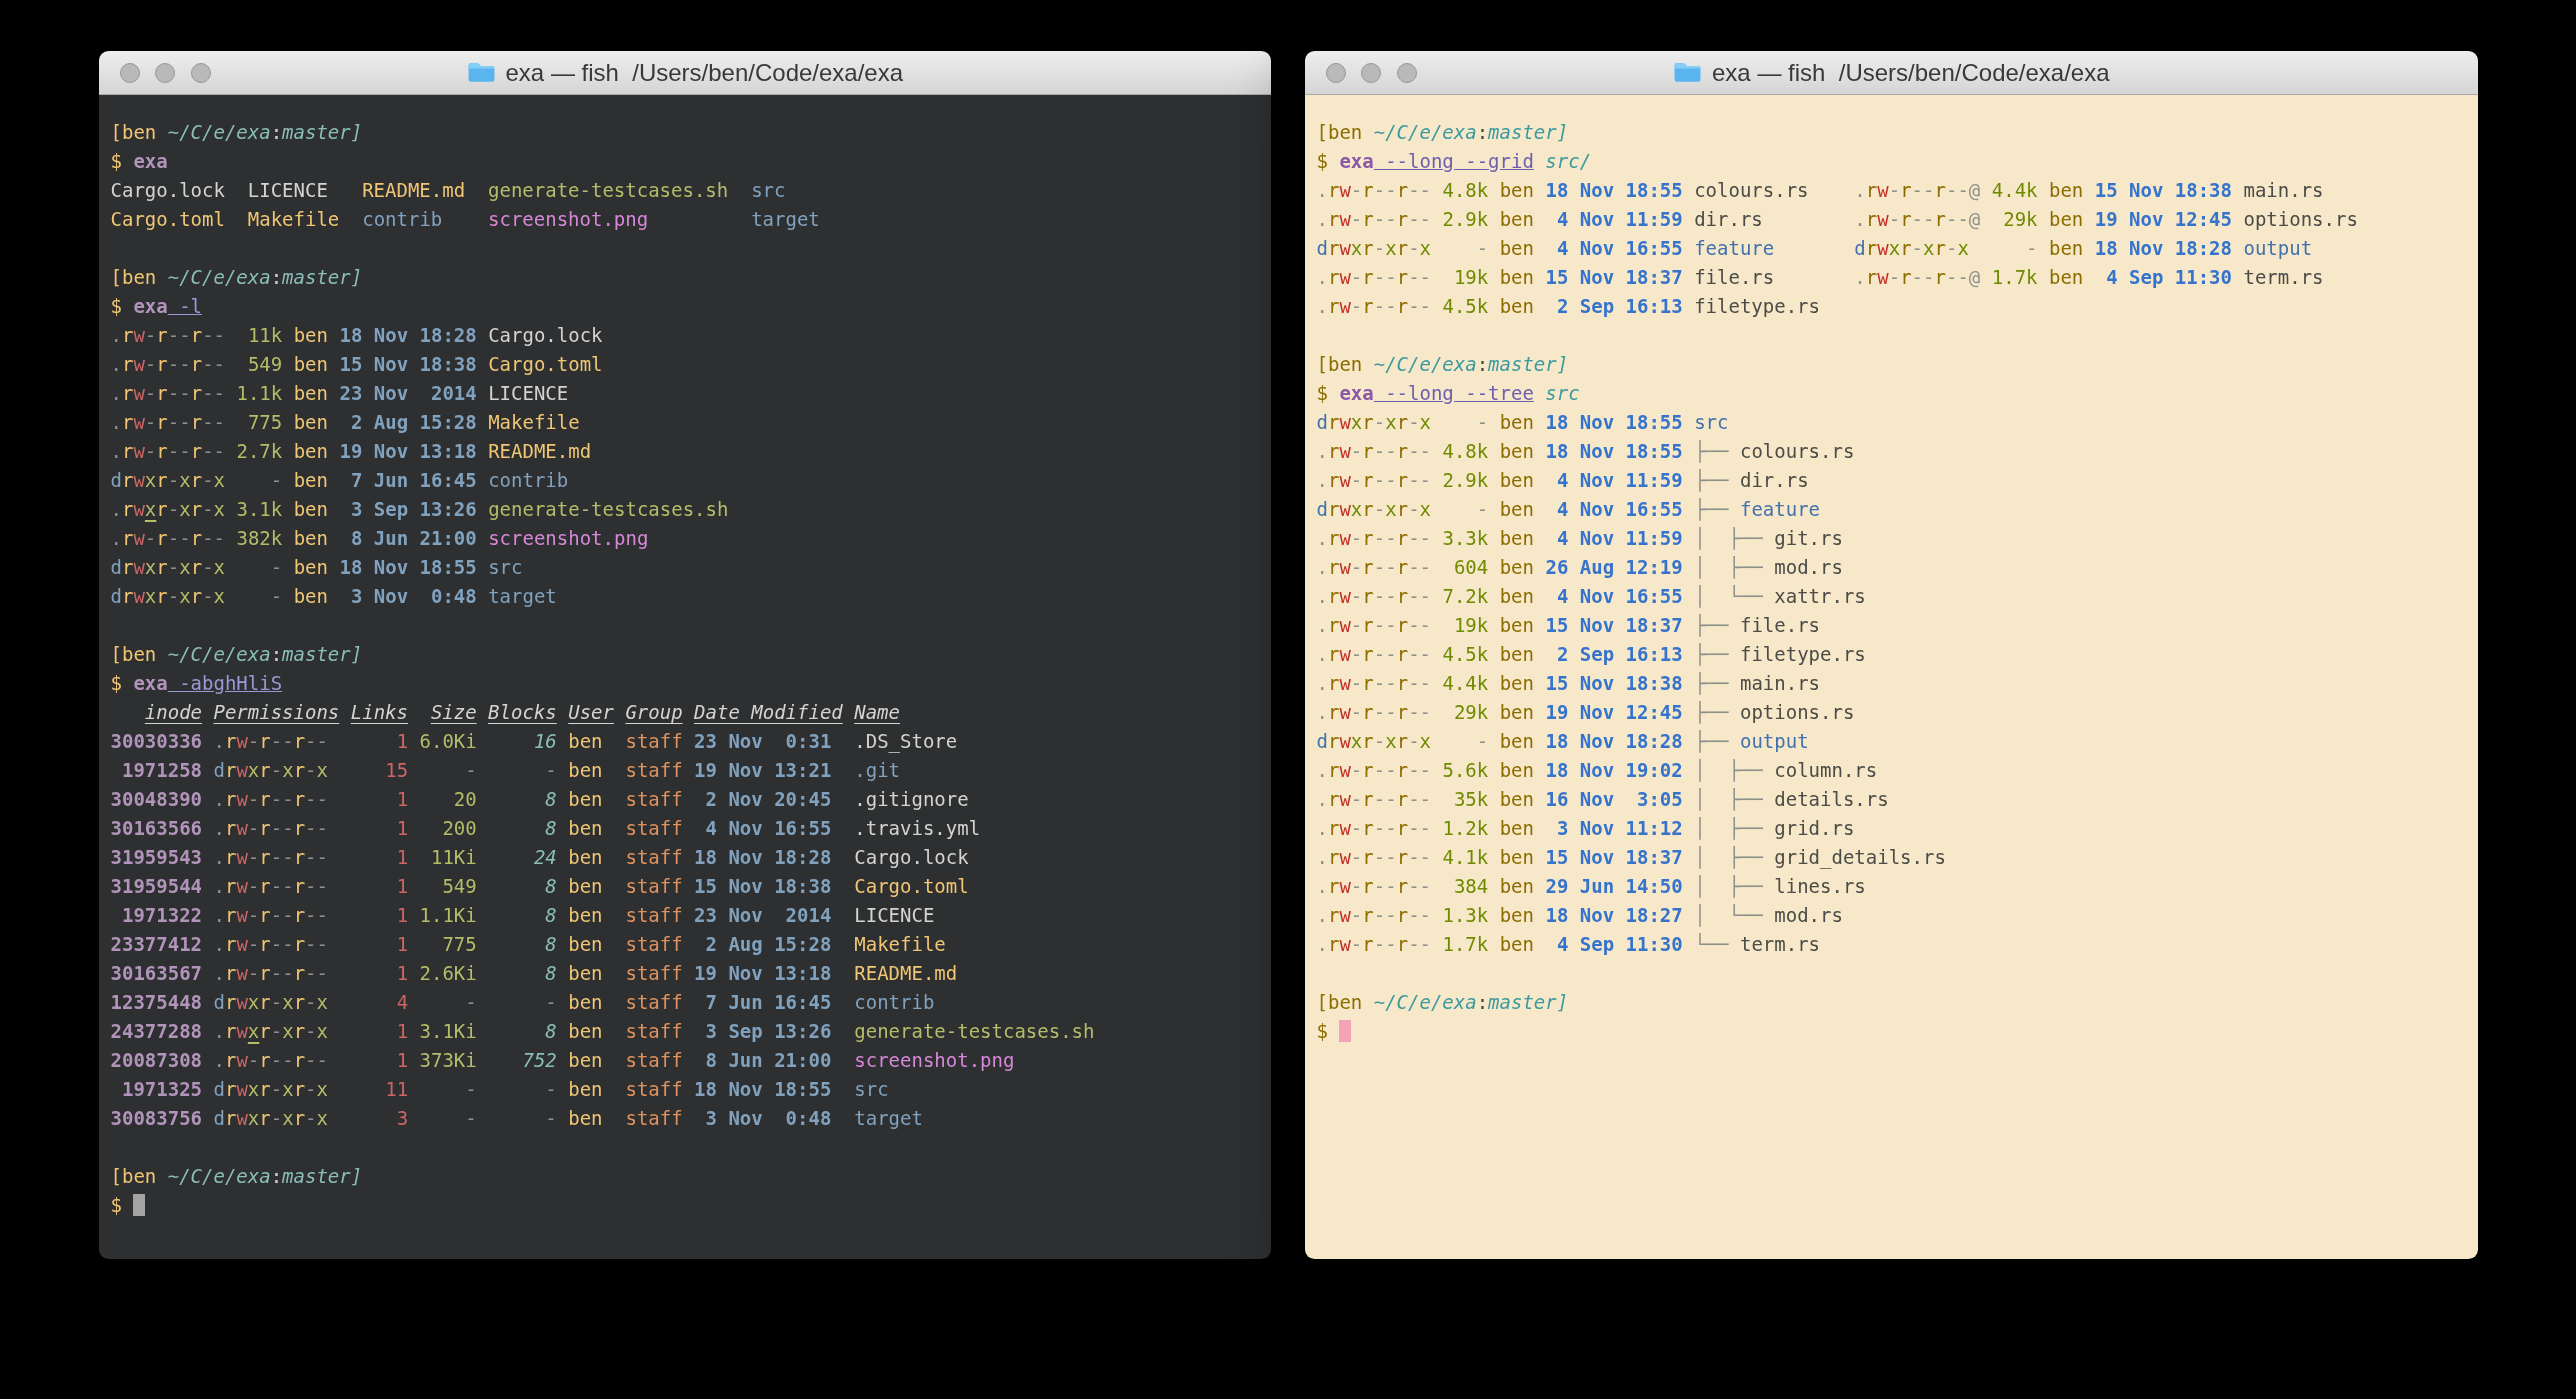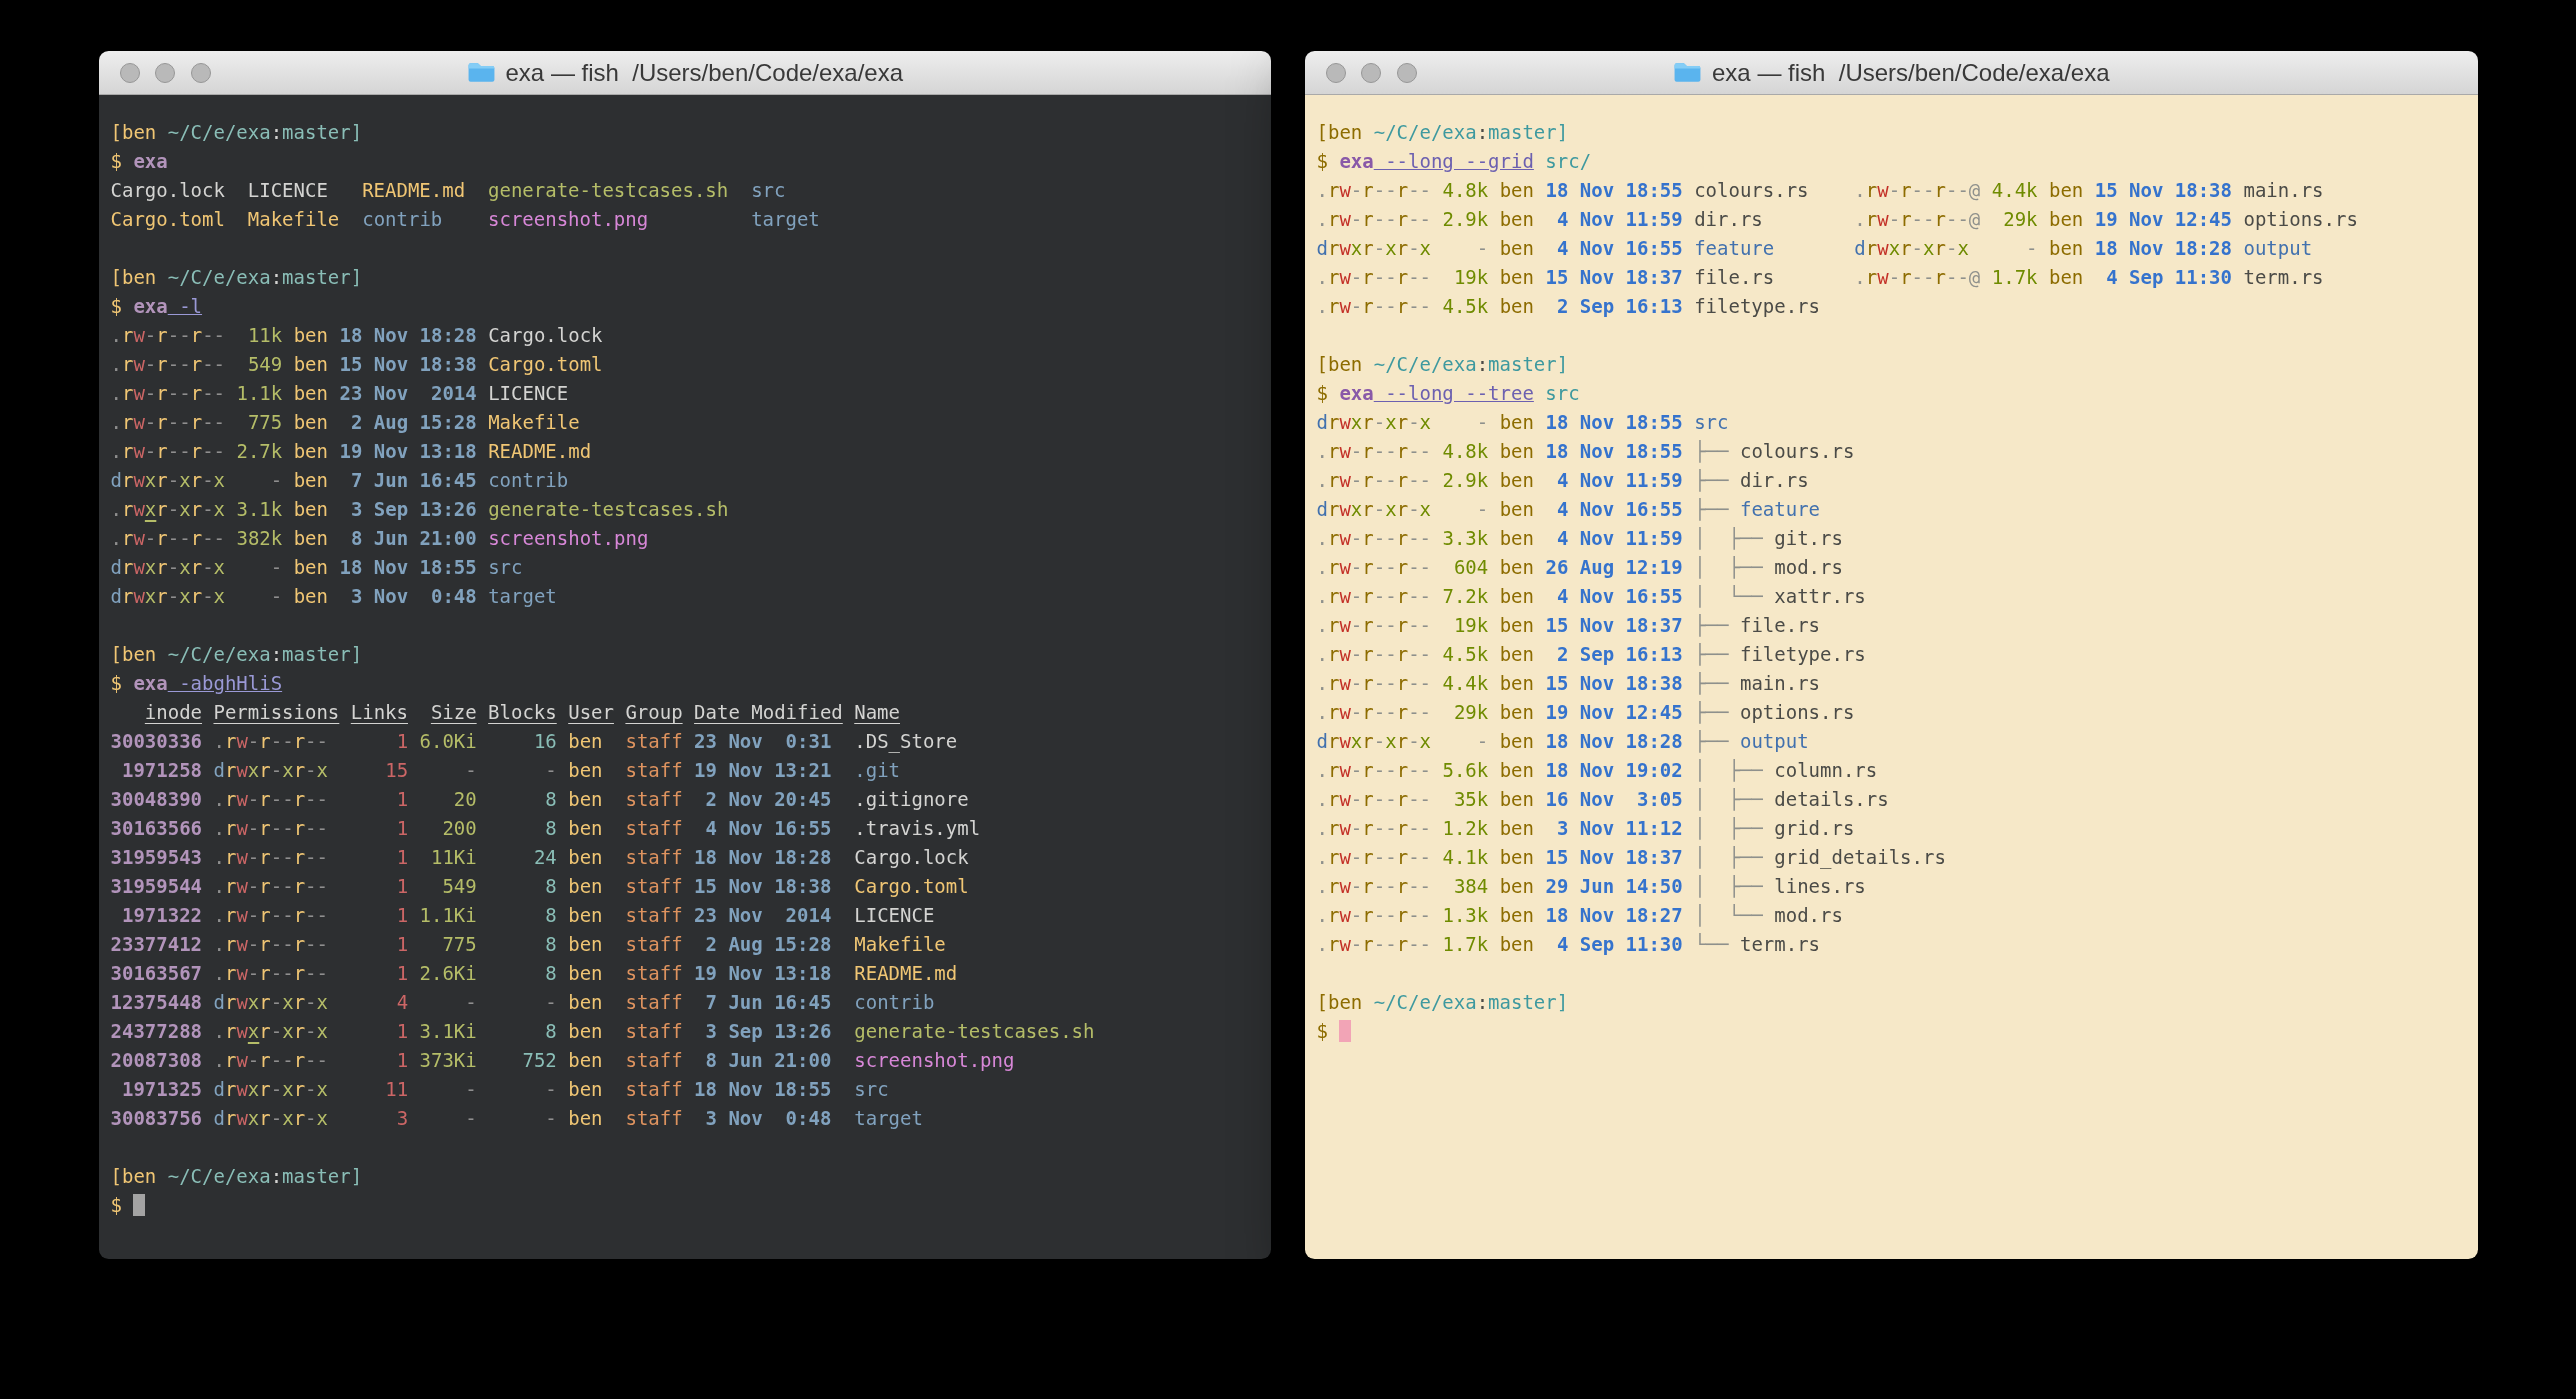--- a/index.html
+++ b/index.html
@@ -21,25 +21,25 @@
   .line{height:29px;}
   .s-p{color:var(--fg);}
   .s-y{color:var(--yel);}
   .s-yu{color:var(--yel);text-underline-offset:3.8px;text-decoration-thickness:1.9px;}
   .s-r{color:var(--red);}
   .s-g{color:var(--grn);}
   .s-dir{color:var(--dir);}
   .s-dt{color:var(--dat);font-weight:bold;}
   .s-v{color:var(--pur);font-weight:bold;}
   .s-f{color:var(--flg);text-decoration:underline;}
-  .s-t{color:var(--tea);}
+  .s-t{color:var(--tea);font-style:italic;}
   .s-gy{color:var(--gry);}
   .s-m{color:var(--pnk);}
   .s-o{color:var(--org);}
-  .s-hu{color:var(--fg);text-decoration:underline;text-underline-offset:3.8px;}
+  .s-hu{color:var(--fg);text-decoration:underline;text-underline-offset:3.8px;font-style:italic;}
   .s-cur{background:var(--cur);}
   .u{text-decoration:underline;text-underline-offset:3.8px;text-decoration-thickness:1.9px;}
   .c-dot{color:var(--gry);} .c-d{color:var(--dir);} .c-r{color:var(--yel);}
   .c-w{color:var(--red);} .c-x{color:var(--grn);} .c-at{color:var(--gry);}
 </style>
 </head>
 <body>
 
 <div class="desktop">
 

